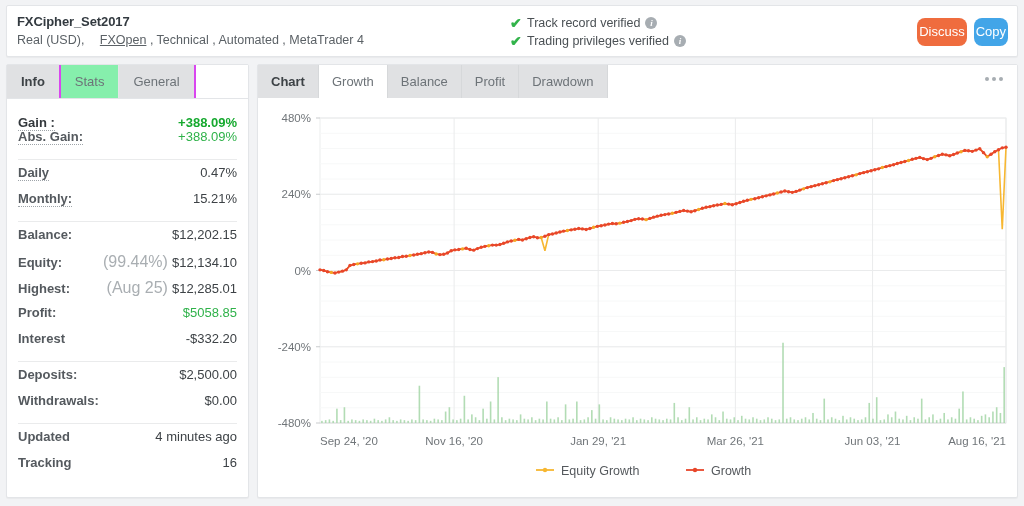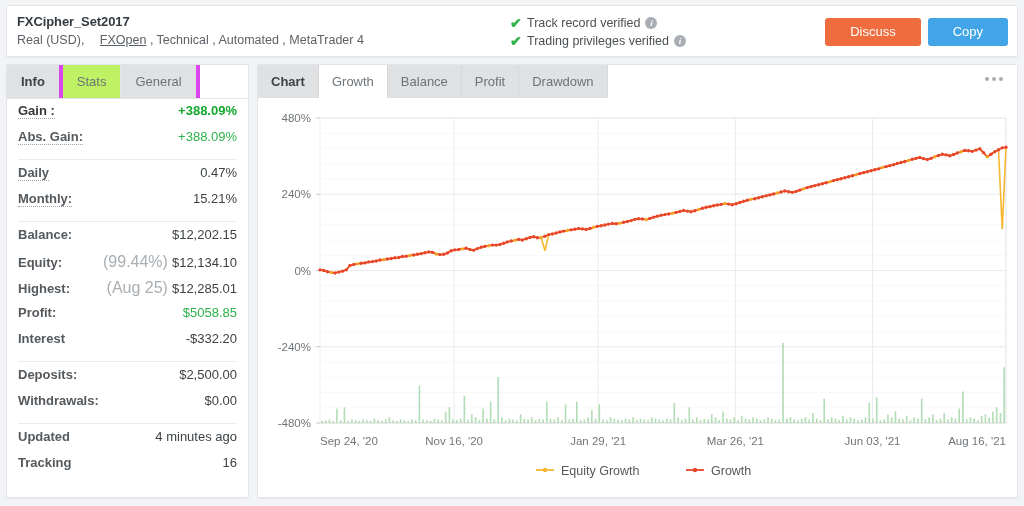--- a/index.html
+++ b/index.html
@@ -42,23 +42,23 @@
   }
   .info-i {
     display: inline-block; width: 12px; height: 12px; border-radius: 50%;
     background: #a7adb2; color: #fff; font-size: 9px; font-style: italic;
     font-family: "Liberation Serif", serif;
     text-align: center; line-height: 12px; margin-left: 5px; font-weight: bold;
     vertical-align: middle; cursor: pointer;
   }
   .hdr-btns { position: absolute; right: 9px; top: 12px; display: flex; gap: 7px; }
   .btn {
-    border: none; border-radius: 3px; color: #fff; font-size: 13px;
+    border: none; border-radius: 8px; color: #fff; font-size: 13px;
     font-family: "Liberation Sans", sans-serif;
-    padding: 0 25px; height: 28px; line-height: 28px; cursor: pointer;
+    padding: 0 2px; height: 28px; line-height: 28px; cursor: pointer;
   }
   .btn-discuss { background: #ef6c3e; }
   .btn-copy { background: #42a5e8; }
 
   
   .body { display: flex; gap: 8px; margin-top: 7px; height: 434px; }
 
   .card {
     background: #fff; border: 1px solid #e3e5e8; border-radius: 2px;
     box-shadow: 0 1px 1px rgba(0,0,0,0.04); box-sizing: border-box;
@@ -66,34 +66,34 @@
 
   
   .left { width: 243px; flex: 0 0 243px; position: relative; }
   .tabs {
     display: flex; height: 33px; background: #e6e7e9;
     border-bottom: 1px solid #e3e5e8;
   }
   .tab {
     font-size: 13px; color: #6d7378; background: #e0e1e3;
     padding: 0 14px; line-height: 33px; cursor: pointer;
-    border-right: 4px solid #d946ef; box-sizing: border-box;
+    border-right: 2px solid #d946ef; box-sizing: border-box;
   }
   .tab.first { background: #e0e1e3; color: #3d4246; font-weight: bold; }
-  .tab.active { background: #bef264; color: #6d7378; border-right: 1px solid #e3e5e8; }
+  .tab.active { background: #86efac; color: #6d7378; border-right: 1px solid #e3e5e8; }
   .tabs-filler { flex: 1; background: #fff; border-bottom: none; }
 
   .stats { padding: 4px 11px 0 11px; }
   .srow {
     display: flex; align-items: baseline; justify-content: space-between;
     height: 26px; font-size: 13px; color: #4a5054;
   }
   .slabel { color: #54595e; white-space: nowrap; font-weight: bold; }
   .slabel.dotted { border-bottom: 1px dotted #9ea4a9; cursor: help; line-height: 15px; }
-  .slabel.bold { font-weight: bold; color: #33383c; }
+  .slabel.bold { font-weight: bold; color: #33383c; margin-top: 12px; }
   .sval { color: #3d4246; white-space: nowrap; }
   .sval.green { color: #2fb24a; }
   .sval.greenbold { color: #16a92f; font-weight: bold; }
   .sprefix { color: #a9aeb2; font-size: 16px; margin-right: 4px; }
   .sep { border-top: 1px solid #eaebec; margin: 4px 0 5px 0; }
 
   
   .right { flex: 1; position: relative; }
   .ctabs { display: flex; height: 33px; background: #ef4444; position: relative; }
   .clabel {

